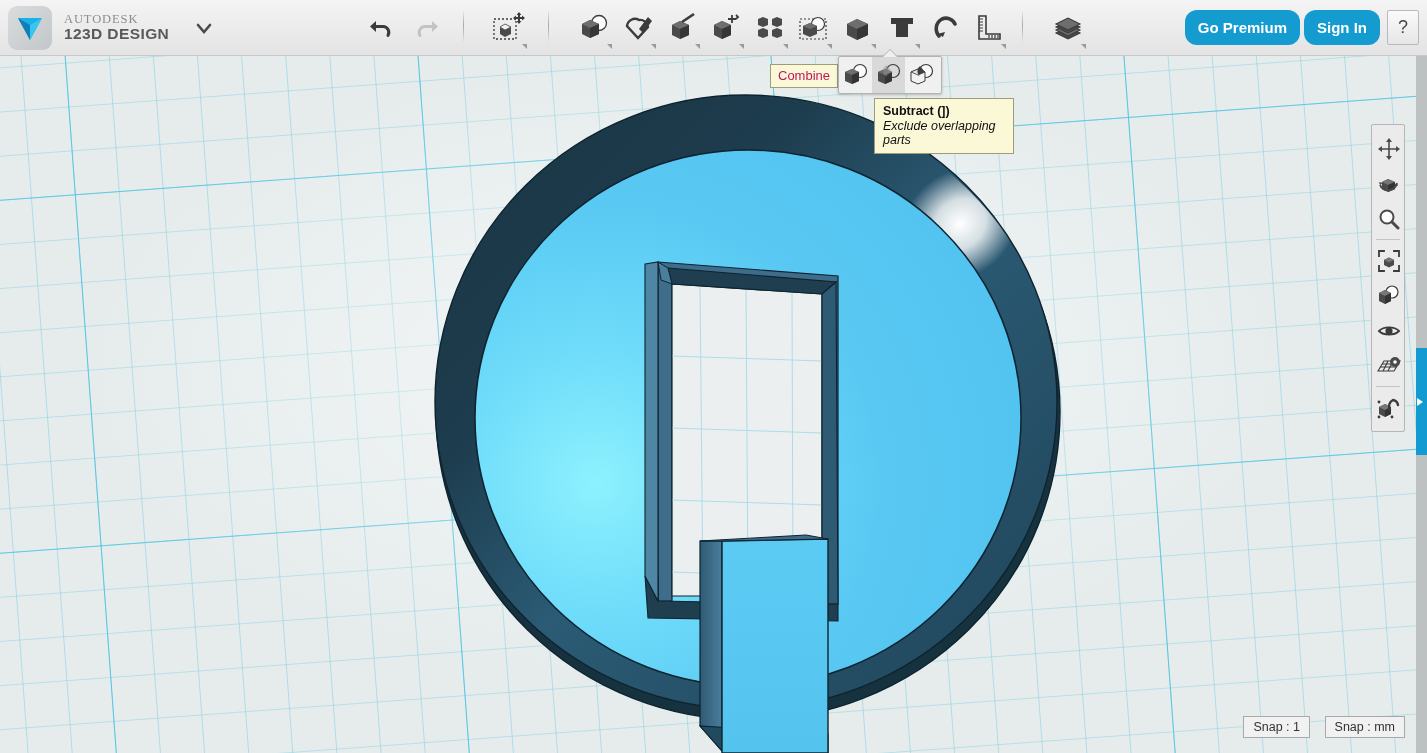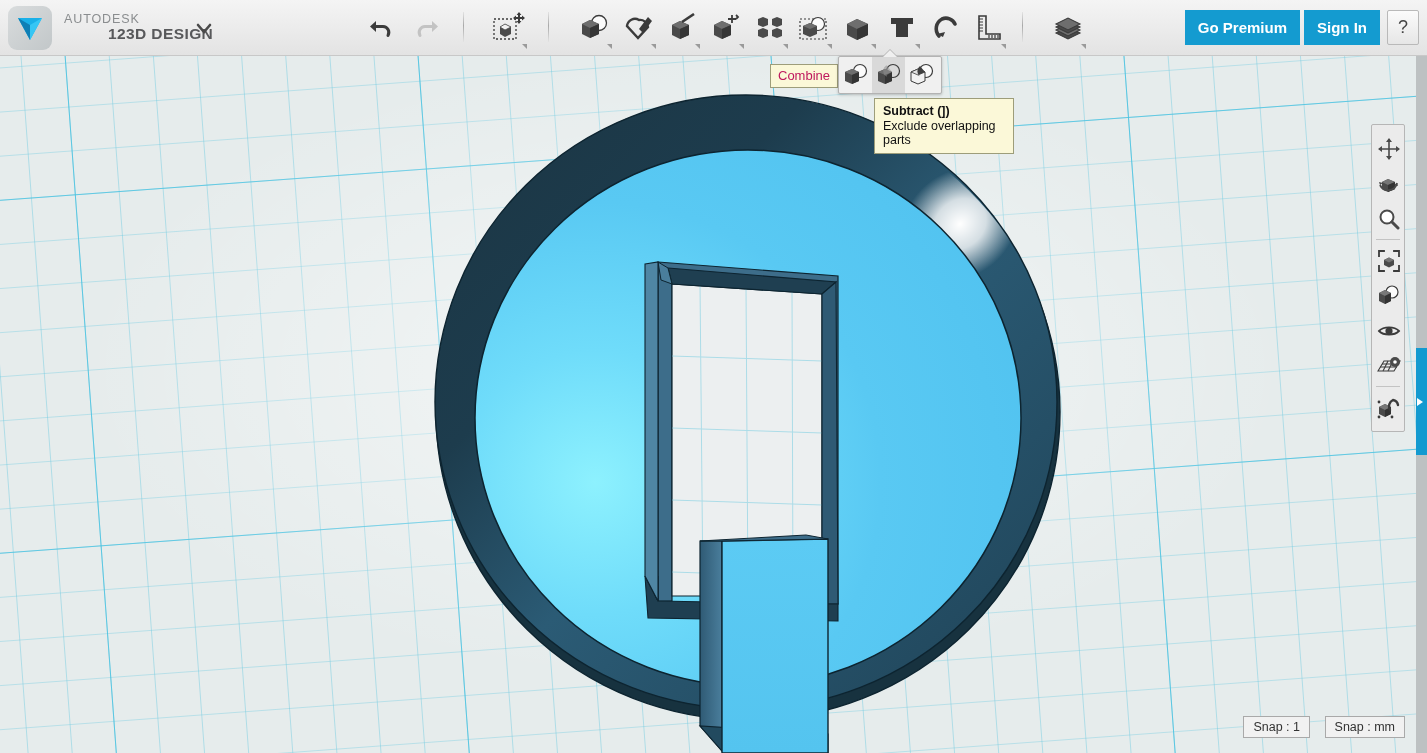--- a/index.html
+++ b/index.html
@@ -54,22 +54,22 @@
     border-bottom: 1px solid #c8c8c8;
     z-index: 40;
   }
   #brand { position: absolute; left: 8px; top: 6px; display: flex; align-items: center; }
   .logo-tile {
     width: 44px; height: 44px; border-radius: 9px;
     background: linear-gradient(135deg,#d9dcdd 0%, #c2c7c9 100%);
     display: flex; align-items: center; justify-content: center;
   }
   .brand-text { margin-left: 12px; line-height: 1.05; }
-  .brand-top { font-size: 12.5px; color: #8a8d8f; letter-spacing: .9px; }
-  .brand-bot { font-size: 15.5px; color: #58595b; font-weight: bold; letter-spacing: .4px; margin-left: 44px; }
+  .brand-top { font-size: 12.5px; color: #8a8d8f; letter-spacing: .9px; font-family: Liberation Serif, serif; }
+  .brand-bot { font-size: 15.5px; color: #58595b; font-weight: bold; letter-spacing: .4px; }
   #brand-caret {
     position: absolute; left: 193px; top: 18px;
     width: 22px; height: 20px; cursor: pointer;
   }
 
   .tb-btn {
     position: absolute; top: 4px; width: 44px; height: 46px;
     display: flex; align-items: center; justify-content: center;
     cursor: pointer; border-radius: 3px;
   }
@@ -82,21 +82,21 @@
     width: 0; height: 0;
     border-left: 5px solid transparent;
     border-top: 5px solid #9a9a9a;
   }
 
   #go-premium, #sign-in {
     position: absolute; top: 10px; height: 35px;
     background: #149bd0; color: #fff;
     font-size: 15px; font-weight: bold;
     display: flex; align-items: center; justify-content: center;
-    border-radius: 0; cursor: pointer; padding: 0 13px;
+    border-radius: 12px; cursor: pointer; padding: 0 13px;
   }
   #go-premium { right: 127px; }
   #sign-in    { right: 47px; }
   #help-btn {
     position: absolute; right: 8px; top: 10px;
     width: 32px; height: 35px;
     background: linear-gradient(to bottom,#fbfbfb,#e6e6e6);
     border: 1px solid #b9b9b9; border-radius: 2px;
     font-size: 18px; color: #444;
     display: flex; align-items: center; justify-content: center;
@@ -134,21 +134,21 @@
     cursor: pointer;
   }
   .cb-item.active { background: #d9d9d9; }
   #subtract-tooltip {
     position: absolute; left: 874px; top: 98px;
     width: 140px;
     background: #fbf8d8; border: 1px solid #9d9d7a;
     padding: 5px 8px 6px; z-index: 61;
   }
   #subtract-tooltip .t1 { font-size: 12.5px; font-weight: bold; color: #111; }
-  #subtract-tooltip .t2 { font-size: 12.5px; color: #111; margin-top: 1px; }
+  #subtract-tooltip .t2 { font-size: 12.5px; color: #111; margin-top: 1px; font-style: italic; }
 
   
   #viewcube { position: absolute; right: 25px; top: 22px; z-index: 30; cursor: pointer; }
 
   
   #navbar {
     position: absolute; right: 22px; top: 124px;
     width: 34px;
     background: #ebebeb;
     border: 1px solid #b6b6b6;

